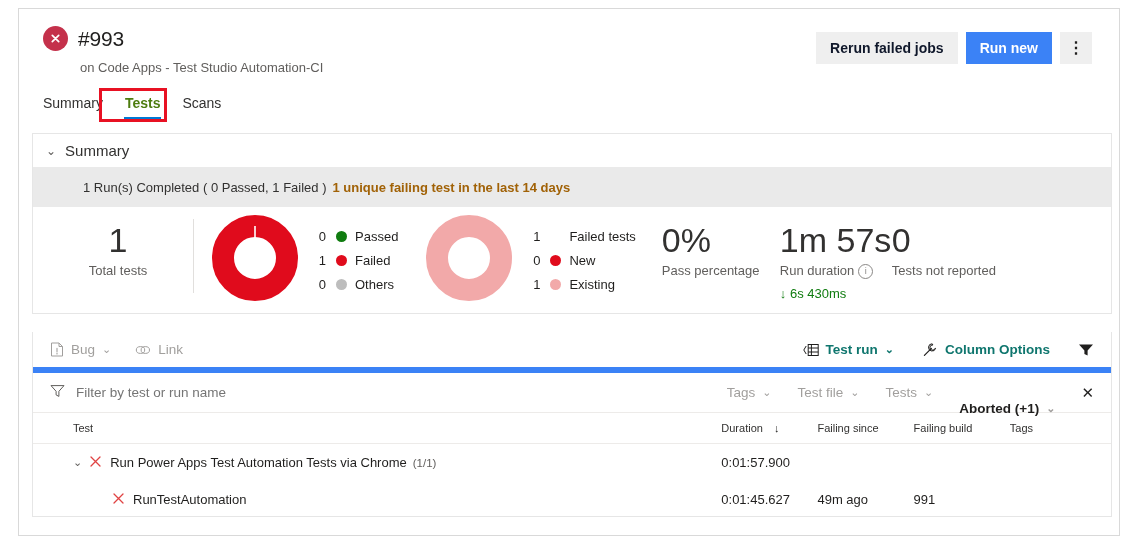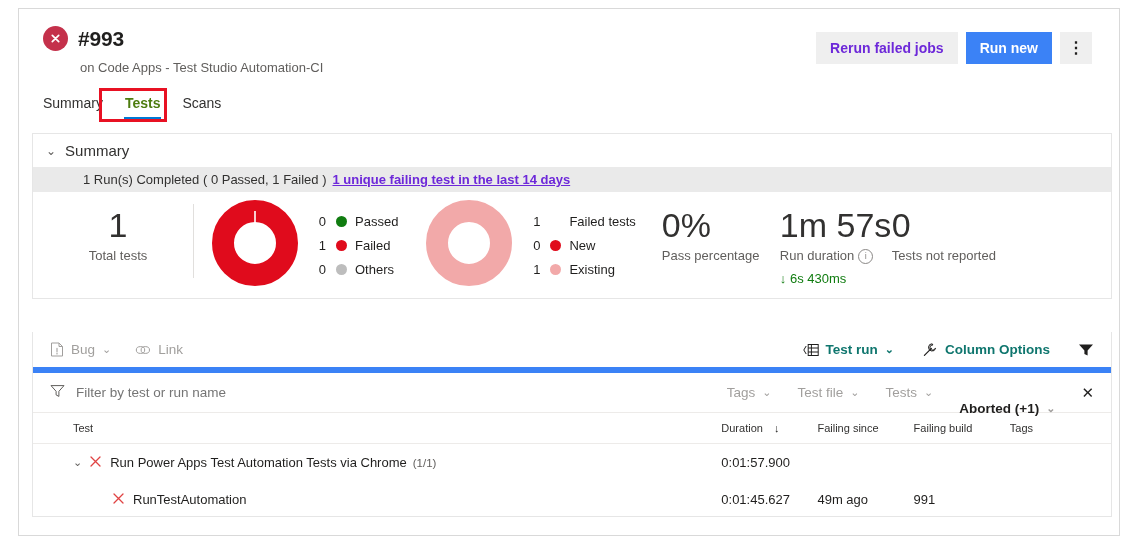--- a/index.html
+++ b/index.html
@@ -53,21 +53,21 @@
     border-radius: 50%;
     background: #c4314b;
     display: inline-flex;
     align-items: center;
     justify-content: center;
     margin-right: 10px;
   }
   .fail-badge svg { display: block; }
   .build-number {
     font-size: 21px;
-    font-weight: bold;
+    font-weight: normal;
     color: #201f1e;
     letter-spacing: -0.2px;
     text-align: center;
   }
   .build-sub {
     position: absolute;
     left: 61px;
     top: 51px;
     font-size: 13px;
     color: #605e5c;
@@ -85,21 +85,21 @@
     font-family: "Liberation Sans", sans-serif;
     font-size: 14px;
     font-weight: bold;
     height: 32px;
     padding: 0 14px;
     cursor: pointer;
     white-space: nowrap;
   }
   .btn-secondary {
     background: #efefef;
-    color: #6d28d9;
+    color: #0f172a;
   }
   .btn-primary {
     background: #3b82f6;
     color: #ffffff;
   }
   .btn-more {
     background: #efefef;
     color: #201f1e;
     width: 32px;
     height: 32px;
@@ -174,31 +174,30 @@
     color: #323130;
   }
   .chev {
     display: inline-block;
     margin-right: 9px;
     color: #605e5c;
     font-size: 12px;
     line-height: 1;
   }
   .runs-bar {
-    height: 25px;
+    height: 40px;
     background: #eaeaea;
     display: flex;
     align-items: center;
     padding-left: 50px;
     font-size: 13px;
     color: #323130;
   }
   .runs-link {
-    color: #6d28d9;
-    text-decoration: underline;
+    color: #a16207;
     font-weight: bold;
     margin-left: 6px;
     cursor: pointer;
   }
   .metrics {
     display: flex;
     align-items: flex-start;
     height: 106px;
     padding-left: 10px;
   }

